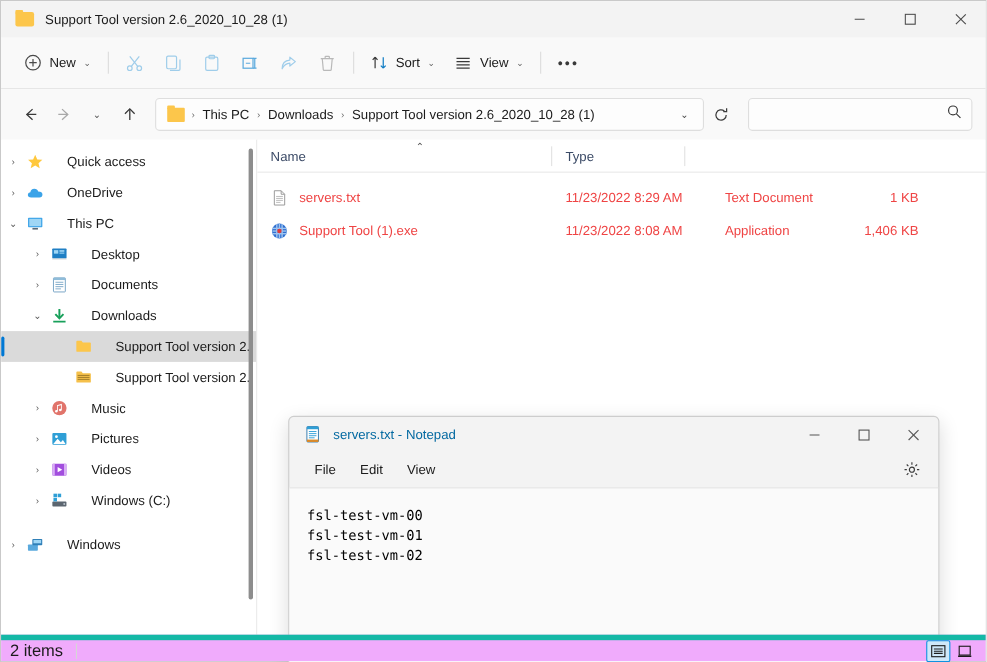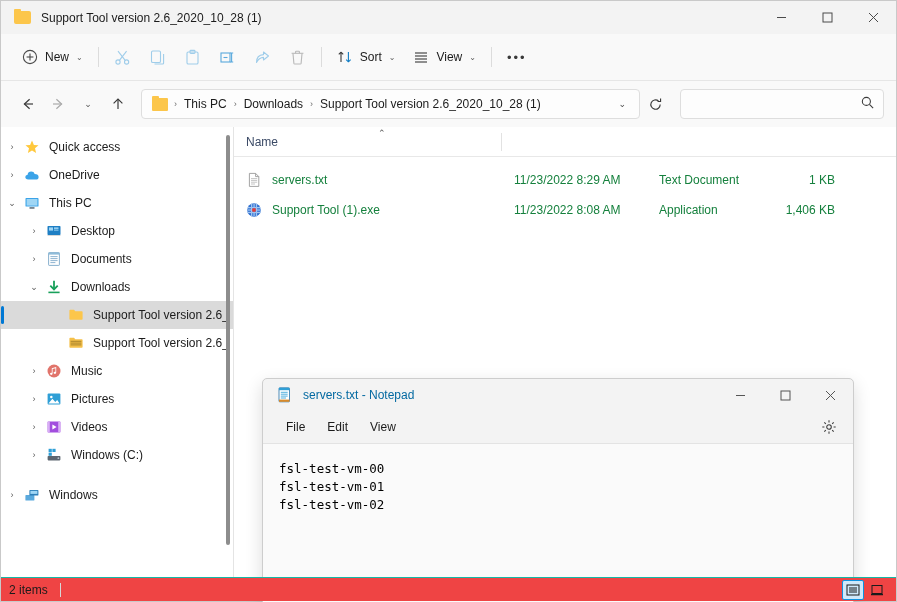--- a/index.html
+++ b/index.html
@@ -118,38 +118,38 @@
   .navitem.selected { background: #dadada; }
   .navitem.selected::before {
     content: ""; position: absolute; left: 0; top: 5px;
     width: 3px; height: 18px; background: #0078d4; border-radius: 2px;
   }
   .twisty {
     width: 22px; flex: 0 0 22px; text-align: center;
     color: #5a5a5a; font-size: 9px; line-height: 1;
   }
   .nav-icon { width: 18px; flex: 0 0 18px; display: flex; align-items: center; justify-content: center; margin-right: 8px; }
-  .nav-label { overflow: hidden; text-overflow: clip; }
+  .nav-label { overflow: hidden; text-overflow: clip; margin-left: 12px; }
   .sb-scroll {
     position: absolute; left: 225px; top: 8px; width: 4px; height: 410px;
     background: #8d8d8d; border-radius: 2px;
   }
 
   
   .filepane { flex: 1 1 auto; display: flex; flex-direction: column; min-width: 0; position: relative; background:#fff; }
   .colheaders {
     height: 30px; flex: 0 0 30px; display: flex; align-items: center;
     border-bottom: 1px solid #e8e8e8; position: relative;
     font-size: 12px; color: #3b4a66;
   }
   .colh { position: relative; height: 30px; display: flex; align-items: center; padding-left: 12px; }
   .colh::after { content: ""; position: absolute; right: 0; top: 6px; height: 18px; width: 1px; background: #e2e2e2; }
   .sortarrow { position: absolute; font-size: 9px; color: #555; top: 1px; }
 
-  .filerow { height: 30px; display: flex; align-items: center; font-size: 12px; color: #15803d; }
+  .filerow { height: 30px; display: flex; align-items: center; font-size: 12px; color: #ef4444; }
   .cell { padding-left: 12px; display: flex; align-items: center; overflow: hidden; white-space: nowrap; }
   .cell.right { justify-content: flex-end; padding-right: 14px; padding-left: 0; }
   .fileicon { width: 16px; height: 16px; margin-right: 10px; flex: 0 0 16px; }
 
   
   #notepad {
     position: absolute; left: 261px; top: 251px; width: 592px; height: 283px;
     background: #f3f3f3; border: 1px solid #cdcdcd; border-radius: 5px;
     box-shadow: 0 6px 18px rgba(0,0,0,0.14);
     display: flex; flex-direction: column; overflow: hidden;
@@ -164,24 +164,24 @@
   .np-gear { position: absolute; right: 14px; top: 6px; width: 20px; height: 20px; display:flex; align-items:center; justify-content:center; color:#444; }
   .np-text {
     flex: 1 1 auto; background: #fafafa; border-top: 1px solid #e3e3e3;
     font-family: "DejaVu Sans Mono", "Liberation Mono", monospace;
     font-size: 12.5px; line-height: 18px; color: #000;
     padding: 16px 0 0 16px; white-space: pre; overflow: hidden;
   }
 
   
   .statusbar {
-    height: 24px; flex: 0 0 24px; background: #ef4444;
-    border-top: 1px solid #14b8a6;
+    height: 24px; flex: 0 0 24px; background: #f0abfc;
+    border-top: 5px solid #14b8a6;
     display: flex; align-items: center; padding: 0 8px;
-    font-size: 12px; color: #1b1b1b; position: relative;
+    font-size: 15px; color: #1b1b1b; position: relative;
   }
   .sb-sep { width: 1px; height: 14px; background: #d6d6d6; margin-left: 12px; }
   .viewtoggles { position: absolute; right: 8px; display: flex; gap: 2px; }
   .vtbtn {
     width: 22px; height: 20px; display: flex; align-items: center; justify-content: center;
     border-radius: 2px;
   }
   .vtbtn.active { background: #cfe8fa; border: 1px solid #0f92e0; }
 </style>
 </head>
@@ -520,20 +520,23 @@
           </div>
         </div>
       <div class="sb-scroll"></div>
     </div>
 
     <div class="filepane">
       <div class="colheaders">
         <div class="colh" style="width:268px;">
           <span class="sortarrow" style="left:144px;">⌃</span>
           <span>Name</span>
+        </div>
+        <div class="colh" style="width:121px;">
+          <span>Type</span>
         </div>
       </div>
       <div id="file-rows" style="padding-top:8px;">
           <div class="filerow">
             <div class="cell" style="width: 268px;">
               <span class="fileicon"><svg width="16" height="16" viewBox="0 0 16 16">
                   <path d="M3.4 1.4 L9.6 1.4 L12.8 4.6 L12.8 14.4 L3.4 14.4 Z" fill="#fff" stroke="#9a9a9a" stroke-width="0.9"></path>
                   <path d="M9.6 1.4 L9.6 4.6 L12.8 4.6" fill="none" stroke="#9a9a9a" stroke-width="0.9"></path>
                   <g stroke="#b5b5b5" stroke-width="0.8">
                     <line x1="5" y1="6.6" x2="11.2" y2="6.6"></line>

